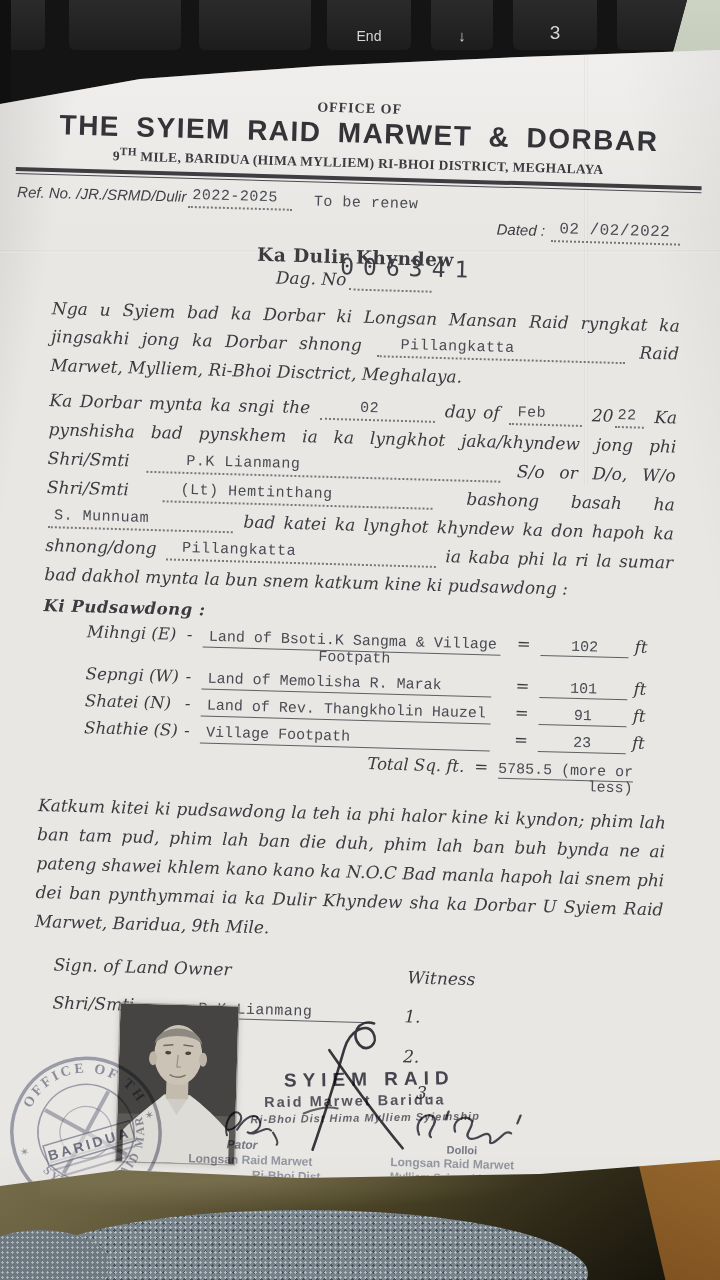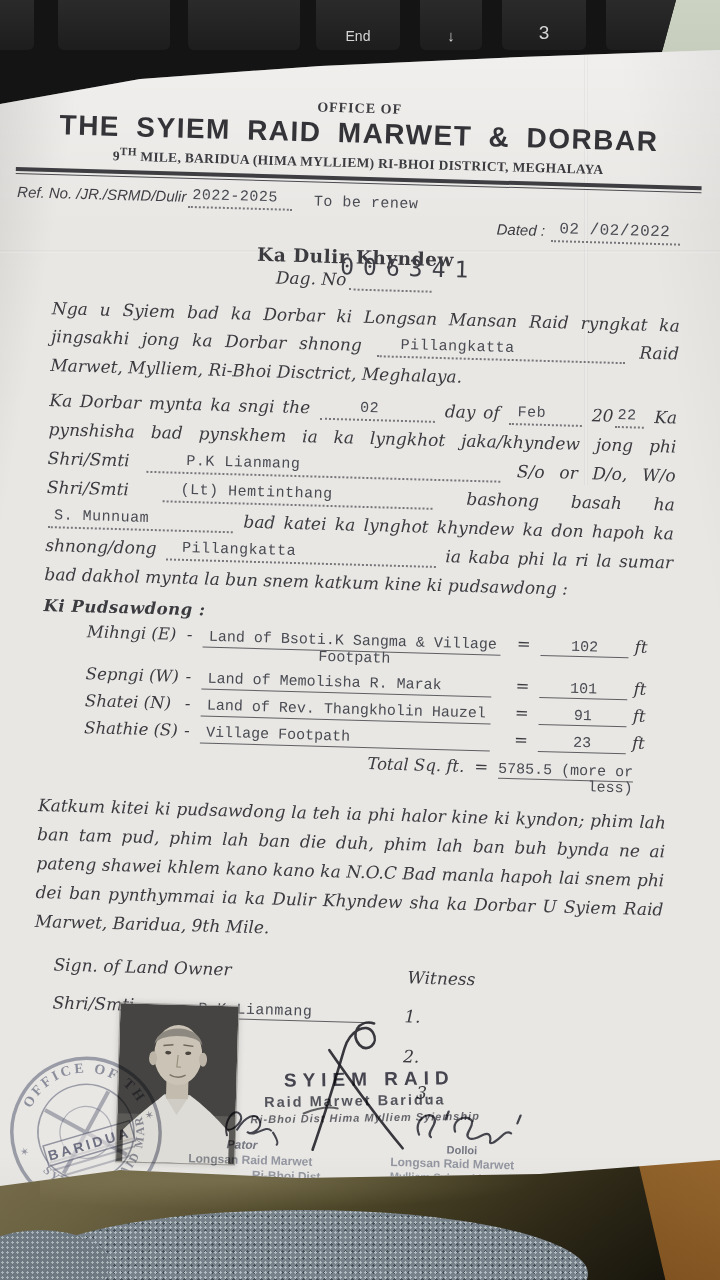--- a/index.html
+++ b/index.html
@@ -1,20 +1,20 @@
 <!DOCTYPE html>
 <html><head>
 <meta charset="utf-8">
 <style>
   html,body{margin:0;padding:0;}
   body{width:720px;height:1280px;overflow:hidden;position:relative;background:#101010;font-family:"DejaVu Serif",serif;}
 
   
   .mint-corner{position:absolute;right:0;top:0;width:110px;height:90px;background:linear-gradient(180deg,#ccd3c2,#c2c9ba);}
-  .keyboard{position:absolute;left:0;top:0;width:676px;height:100px;background:#141414;clip-path:polygon(0 0,100% 0,96% 100%,0 100%);}
+  .keyboard{position:absolute;left:11px;top:0;width:676px;height:100px;background:#141414;clip-path:polygon(0 0,100% 0,96% 100%,0 100%);}
   .key{position:absolute;top:-14px;height:64px;background:linear-gradient(180deg,#2e2e2e,#1d1d1d);border-radius:6px;border-top:1px solid #3c3c3c;color:#d6d6d6;font-family:"Liberation Sans",sans-serif;display:flex;align-items:flex-end;justify-content:center;padding-bottom:6px;box-sizing:border-box;}
   .fabric{position:absolute;left:0;top:1118px;width:720px;height:162px;background:linear-gradient(145deg,#7b7150 0%,#6b6242 22%,#4e4729 48%,#2c2716 75%,#12100a 100%);}
   .fabric-hl{position:absolute;left:40px;top:1150px;width:500px;height:60px;background:radial-gradient(ellipse at 40% 50%,rgba(190,180,140,0.25),rgba(0,0,0,0) 70%);}
   .floor{position:absolute;right:0;bottom:0;width:130px;height:135px;background:linear-gradient(200deg,#96672e,#7c4f1e);clip-path:polygon(34% 0,100% 0,100% 100%,58% 100%);}
   .knit{position:absolute;left:18px;bottom:-58px;width:570px;height:128px;border-radius:50%;background-color:#76818a;background-image:radial-gradient(#b3bcc0 1px,transparent 1.4px),radial-gradient(#47525a 1px,transparent 1.4px);background-size:5px 5px,7px 7px;background-position:0 0,2px 3px;}
   .knit2{position:absolute;left:-30px;bottom:-20px;width:140px;height:70px;border-radius:50%;background-color:#6d7881;background-image:radial-gradient(#aab4b8 1px,transparent 1.4px);background-size:5px 5px;}
 
   
   .paper{position:absolute;left:0;top:0;width:720px;height:1280px;
     clip-path:polygon(0 104px,140px 79px,320px 66px,520px 57px,720px 50px,720px 1160px,540px 1174px,300px 1178px,120px 1170px,0 1186px);

